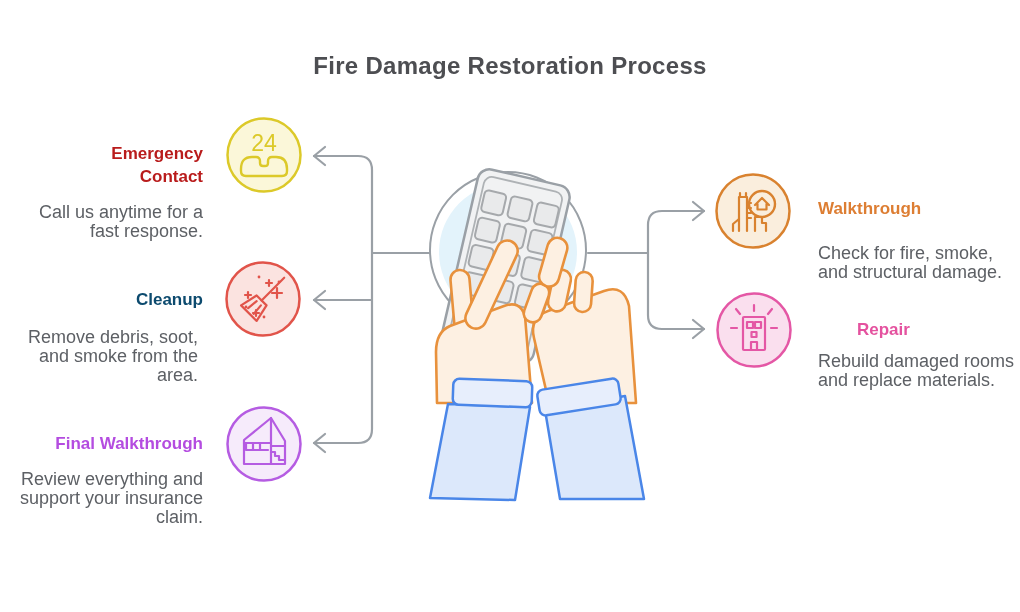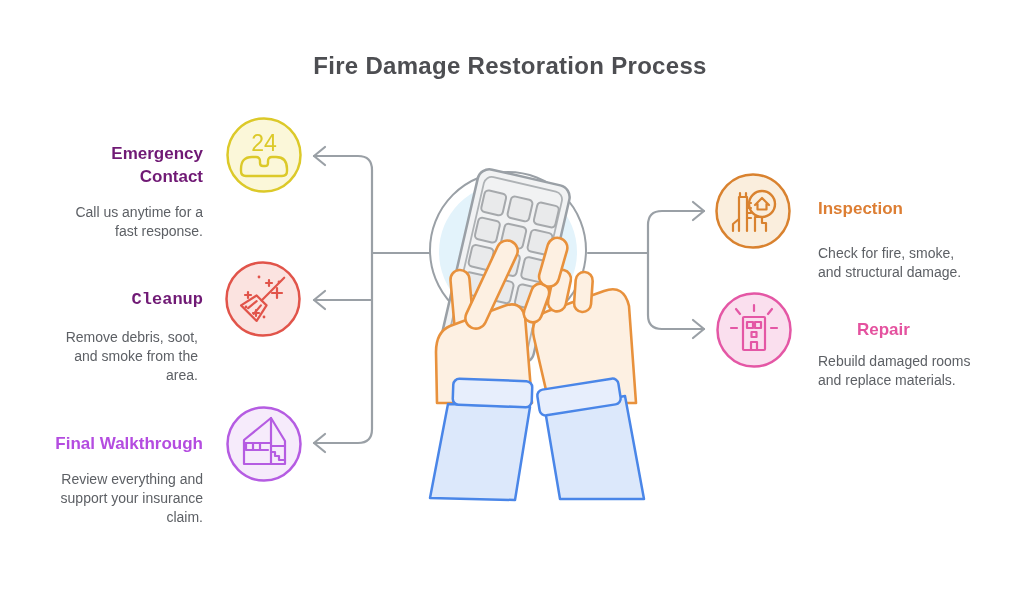--- a/index.html
+++ b/index.html
@@ -10,21 +10,21 @@
   .page-title{
     position:absolute;top:52px;left:0;width:100%;margin:0;
     text-align:center;font-size:24px;font-weight:bold;letter-spacing:.3px;
   }
   .step{display:contents;}
   .step-title{
     position:absolute;margin:0;font-size:17px;font-weight:bold;
     line-height:23px;white-space:pre-line;
   }
   .step-desc{
-    position:absolute;margin:0;font-size:14px;line-height:19px;
+    position:absolute;margin:0;font-size:18px;line-height:19px;
     white-space:pre-line;color:#5d6065;
   }
   .ta-r{text-align:right;}
   .ta-l{text-align:left;}
   .step-icon{position:absolute;width:80px;height:80px;}
   .connectors,.illustration{position:absolute;pointer-events:none;}
   .connectors{left:0;top:0;}
 </style>
 </head>
 <body>
@@ -96,21 +96,21 @@
     </g>
   </svg>
 
   
   <div class="step">
     <svg class="step-icon" style="left: 224px; top: 115px; color: rgb(220, 201, 41);" viewBox="-40 -40 80 80">
       <circle cx="0" cy="0" r="36.5" stroke="currentColor" stroke-width="2.5" style="fill: rgb(251, 247, 217);"></circle>
       <text x="0" y="-4" text-anchor="middle" font-size="23" fill="currentColor">24</text>
       <path fill="none" stroke="currentColor" stroke-width="2.4" stroke-linejoin="round" d="M -23 14 Q -23 2 -12 2 L -8 2 Q -4 2 -4 6 L -4 8 Q -4 11 -1 11 L 1 11 Q 4 11 4 8 L 4 6 Q 4 2 8 2 L 12 2 Q 23 2 23 14 L 23 16 Q 23 21 18 21 L -18 21 Q -23 21 -23 16 Z"></path>
     </svg>
-    <h3 class="step-title ta-r" style="right: 817px; top: 142px; width: 200px; color: #701a75;">Emergency
+    <h3 class="step-title ta-r" style="right: 817px; top: 142px; width: 200px; color: #b91c1c;">Emergency
 Contact</h3>
     <p class="step-desc ta-r" style="right:817px;top:203px;width:200px;">Call us anytime for a
 fast response.</p>
   </div>
 
   
   <div class="step">
     <svg class="step-icon" style="left: 223px; top: 259px; color: rgb(225, 84, 74);" viewBox="-40 -40 80 80">
       <circle cx="0" cy="0" r="36.5" stroke="currentColor" stroke-width="2.5" style="fill: rgb(251, 227, 224);"></circle>
       <g fill="none" stroke="currentColor" stroke-width="2.2" stroke-linecap="round" stroke-linejoin="round">
@@ -124,21 +124,21 @@
         <path d="M -15 -7 V -1 M -18 -4 H -12"></path>
         <path d="M -7 11 V 17 M -10 14 H -4"></path>
       </g>
       <g fill="currentColor" stroke="none">
         <circle cx="-17" cy="8" r="1.4"></circle>
         <circle cx="1" cy="18" r="1.4"></circle>
         <circle cx="16" cy="-17" r="1.4"></circle>
         <circle cx="-4" cy="-22" r="1.4"></circle>
       </g>
     </svg>
-    <h3 class="step-title ta-r" style="right: 817px; top: 288px; width: 200px; color: #701a75; font-family: Liberation Mono, monospace;">Cleanup</h3>
+    <h3 class="step-title ta-r" style="right: 817px; top: 288px; width: 200px; color: #0c4a6e;">Cleanup</h3>
     <p class="step-desc ta-r" style="right:822px;top:328px;width:200px;">Remove debris, soot,
 and smoke from the
 area.</p>
   </div>
 
   
   <div class="step">
     <svg class="step-icon" style="left: 224px; top: 404px; color: rgb(181, 92, 226);" viewBox="-40 -40 80 80">
       <circle cx="0" cy="0" r="36.5" stroke="currentColor" stroke-width="2.5" style="fill: rgb(246, 235, 251);"></circle>
       <g fill="none" stroke="currentColor" stroke-width="2.2" stroke-linecap="round" stroke-linejoin="round">
@@ -163,21 +163,21 @@
       <g fill="none" stroke="currentColor" stroke-width="2.2" stroke-linecap="round" stroke-linejoin="round">
         <path d="M -14 20 V -14 H -6 V 20"></path>
         <path d="M -13 -14 V -18 M -7 -18 V -14"></path>
         <path d="M -6 -8 H -2 M -6 -3 H -2 M -6 2 H -2 M -6 7 H -2"></path>
         <path d="M -14 8 L -20 13 V 20"></path>
         <path d="M 2 20 V 6 H 9 V 12 H 13 V 20"></path>
         <circle cx="9" cy="-7" r="13" stroke-width="2.4"></circle>
         <path d="M 2 -6 L 9 -13 L 16 -6 M 4.5 -7 V -1.5 H 13.5 V -7"></path>
       </g>
     </svg>
-    <h3 class="step-title ta-l" style="left: 818px; top: 197px; width: 200px; color: rgb(221, 126, 51);">Inspection</h3>
+    <h3 class="step-title ta-l" style="left: 818px; top: 197px; width: 200px; color: rgb(221, 126, 51);">Walkthrough</h3>
     <p class="step-desc ta-l" style="left:818px;top:244px;width:200px;">Check for fire, smoke,
 and structural damage.</p>
   </div>
 
   
   <div class="step">
     <svg class="step-icon" style="left: 714px; top: 290px; color: rgb(228, 87, 165);" viewBox="-40 -40 80 80">
       <circle cx="0" cy="0" r="36.5" stroke="currentColor" stroke-width="2.5" style="fill: rgb(250, 223, 238);"></circle>
       <g fill="none" stroke="currentColor" stroke-width="2.2" stroke-linecap="round" stroke-linejoin="round">
         <rect x="-11" y="-13" width="22" height="33" rx="1"></rect>

